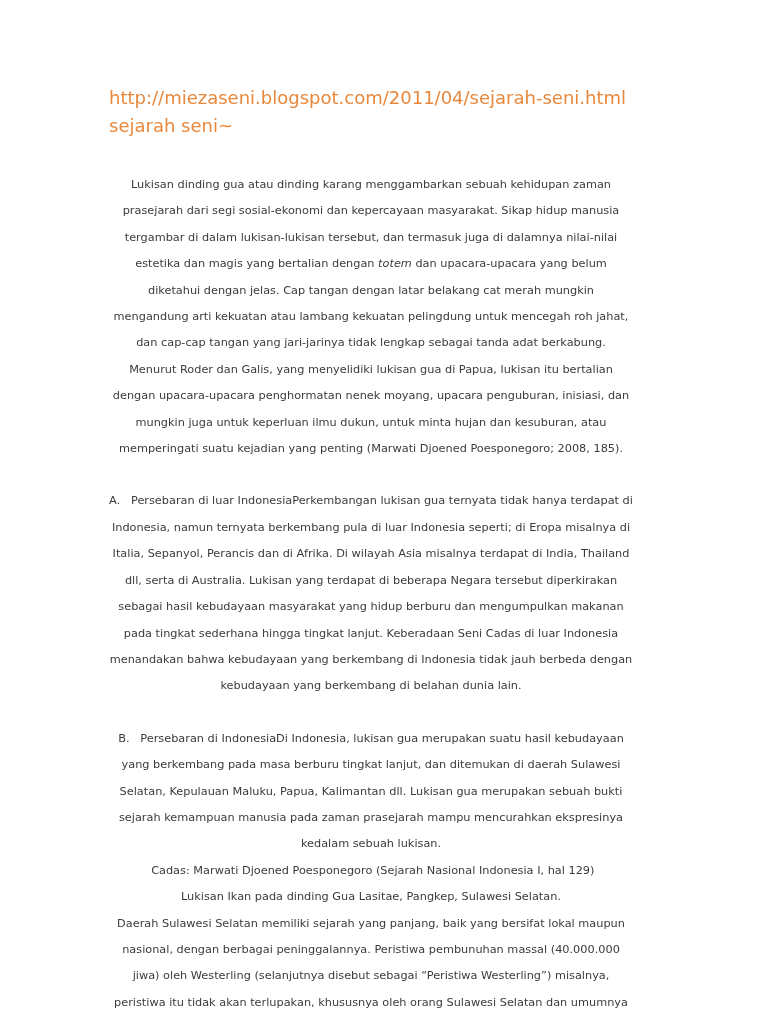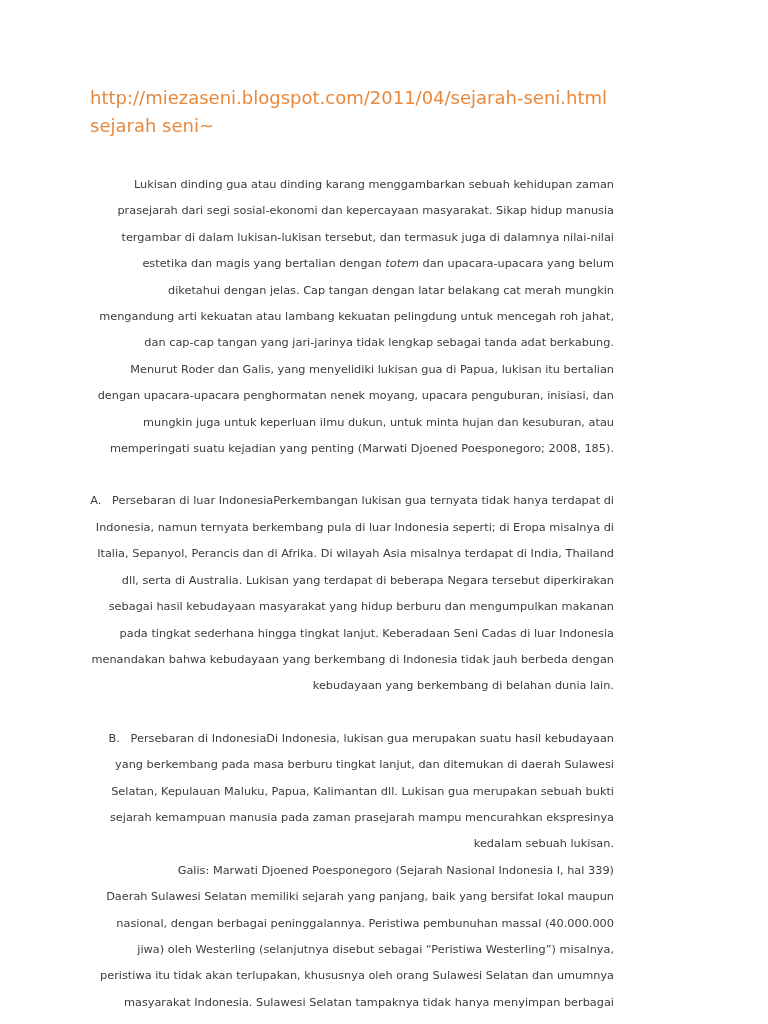--- a/index.html
+++ b/index.html
@@ -9,50 +9,52 @@
   }
   .page {
     position: relative;
     box-sizing: border-box;
     width: 704px;
     height: 1024px;
     background: #ffffff;
     padding: 84px 90px 0 90px;
     overflow: hidden;
     font-family: "DejaVu Sans", "Liberation Sans", sans-serif;
+    margin-left: 19px;
   }
   .heading {
     margin: 0 0 32px 0;
     font-size: 18px;
     line-height: 28px;
     font-weight: 400;
     color: #e8883c;
     white-space: pre-line;
     letter-spacing: 0;
   }
   .doc-body p {
     margin: 0;
     font-size: 11.3px;
     line-height: 26.4px;
     color: #3b3b3b;
-    text-align: right;
+    text-align: center;
   }
   .doc-body p.gap {
     margin-top: 26px;
   }
   .doc-body span.bold { font-weight: normal; }
   .doc-body span.italic { font-style: italic; }
 </style>
 </head>
 <body>
 
 <div class="page">
   <h1 class="heading" style="color: rgb(232, 136, 60);">http://miezaseni.blogspot.com/2011/04/sejarah-seni.html
 sejarah seni~</h1>
   <div class="doc-body">
       <p><span>Lukisan dinding gua atau dinding karang menggambarkan sebuah kehidupan zaman prasejarah dari segi sosial-ekonomi dan kepercayaan masyarakat. Sikap hidup manusia tergambar di dalam lukisan-lukisan tersebut, dan termasuk juga di dalamnya nilai-nilai estetika dan magis yang bertalian dengan </span><span class="italic">totem</span><span> dan upacara-upacara yang belum diketahui dengan jelas. Cap tangan dengan latar belakang cat merah mungkin mengandung arti kekuatan atau lambang kekuatan pelingdung untuk mencegah roh jahat, dan cap-cap tangan yang jari-jarinya tidak lengkap sebagai tanda adat berkabung.</span></p>
       <p><span>Menurut Roder dan Galis, yang menyelidiki lukisan gua di Papua, lukisan itu bertalian dengan upacara-upacara penghormatan nenek moyang, upacara penguburan, inisiasi, dan mungkin juga untuk keperluan ilmu dukun, untuk minta hujan dan kesuburan, atau memperingati suatu kejadian yang penting (Marwati Djoened Poesponegoro; 2008, 185).</span></p>
       <p class="gap"><span class="bold">A.&nbsp;&nbsp;&nbsp;Persebaran di luar Indonesia</span><span>Perkembangan lukisan gua ternyata tidak hanya terdapat di Indonesia, namun ternyata berkembang pula di luar Indonesia seperti; di Eropa misalnya di Italia, Sepanyol, Perancis dan di Afrika. Di wilayah Asia misalnya terdapat di India, Thailand dll, serta di Australia. Lukisan yang terdapat di beberapa Negara tersebut diperkirakan sebagai hasil kebudayaan masyarakat yang hidup berburu dan mengumpulkan makanan pada tingkat sederhana hingga tingkat lanjut. Keberadaan Seni Cadas di luar Indonesia menandakan bahwa kebudayaan yang berkembang di Indonesia tidak jauh berbeda dengan kebudayaan yang berkembang di belahan dunia lain.</span></p>
       <p class="gap"><span class="bold">B.&nbsp;&nbsp;&nbsp;Persebaran di Indonesia</span><span>Di Indonesia, lukisan gua merupakan suatu hasil kebudayaan yang berkembang pada masa berburu tingkat lanjut, dan ditemukan di daerah Sulawesi Selatan, Kepulauan Maluku, Papua, Kalimantan dll. Lukisan gua merupakan sebuah bukti sejarah kemampuan manusia pada zaman prasejarah mampu mencurahkan ekspresinya kedalam sebuah lukisan.</span></p>
-      <p><span>&nbsp;</span><span class="bold">Galis:</span><span> Marwati Djoened Poesponegoro (Sejarah Nasional Indonesia I, hal 339)</span></p>
+      <p><span>&nbsp;</span><span class="bold">Cadas:</span><span> Marwati Djoened Poesponegoro (Sejarah Nasional Indonesia I, hal 129)</span></p>
+      <p><span>Lukisan Ikan pada dinding Gua Lasitae, Pangkep, Sulawesi Selatan.</span></p>
       <p><span>Daerah Sulawesi Selatan memiliki sejarah yang panjang, baik yang bersifat lokal maupun nasional, dengan berbagai peninggalannya. Peristiwa pembunuhan massal (40.000.000 jiwa) oleh Westerling (selanjutnya disebut sebagai “Peristiwa Westerling”) misalnya, peristiwa itu tidak akan terlupakan, khususnya oleh orang Sulawesi Selatan dan umumnya masyarakat Indonesia. Sulawesi Selatan tampaknya tidak hanya menyimpan berbagai peninggalan sejarah, tetapi berbagai peninggalan prasejarah. Peninggalan-peninggalan itu (berupa artefak) yang terdpat di berbagai gua yang ada di sana, salah satu diantaranya adalah lukisan-lukisan yang terdapat pada dinding-dinding gua.</span></p>
     </div>
 </div>
 
 </body></html>

